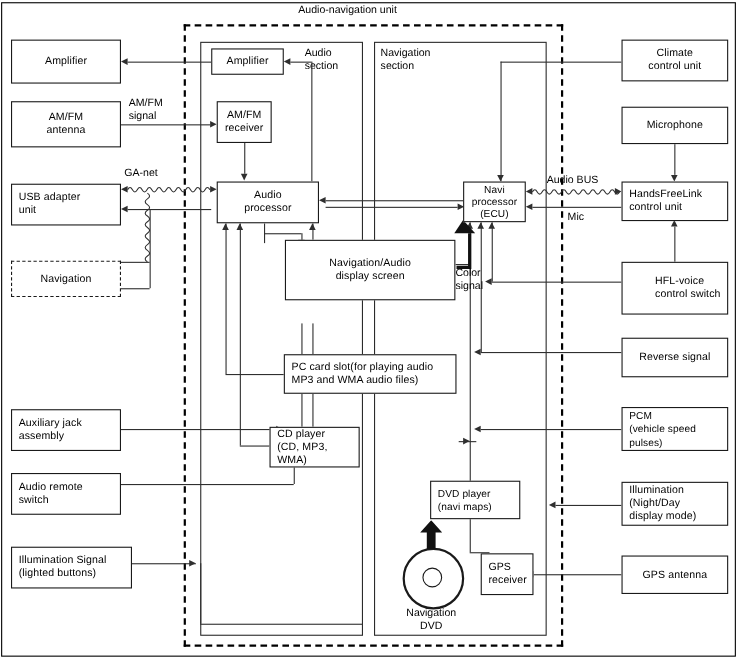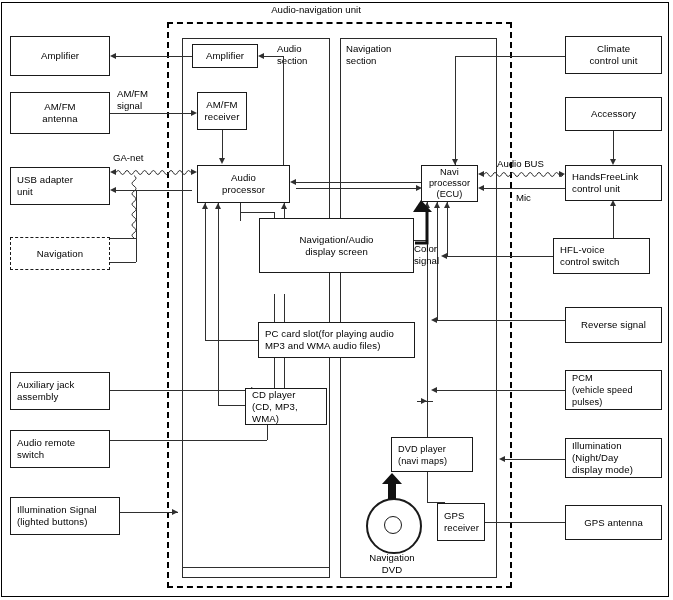--- a/index.html
+++ b/index.html
@@ -298,29 +298,29 @@
   </svg>
   <div class="label c" style="left:352px;top:552px;width:80px;">Navigation
 DVD</div>
 
   <div class="box ctr" style="left:565px;top:36px;width:97px;height:38px;">
     <span class="txt">Climate
 control unit</span>
   </div>
 
   <div class="box ctr" style="left:565px;top:97px;width:97px;height:34px;">
-    <span class="txt">Accessory</span>
+    <span class="txt">Microphone</span>
   </div>
 
   <div class="box lft" style="left:565px;top:165px;width:97px;height:36px;">
     <span class="txt">HandsFreeLink
 control unit</span>
   </div>
 
-  <div class="box lft" style="left:553px;top:238px;width:97px;height:36px;">
+  <div class="box lft" style="left:565px;top:238px;width:97px;height:48px;justify-content:flex-end;">
     <span class="txt">HFL-voice
 control switch</span>
   </div>
 
   <div class="box ctr" style="left:565px;top:307px;width:97px;height:36px;">
     <span class="txt">Reverse signal</span>
   </div>
 
   <div class="box lft" style="left:565px;top:370px;width:97px;height:40px;font-size:9.2px;">
     <span class="txt">PCM

